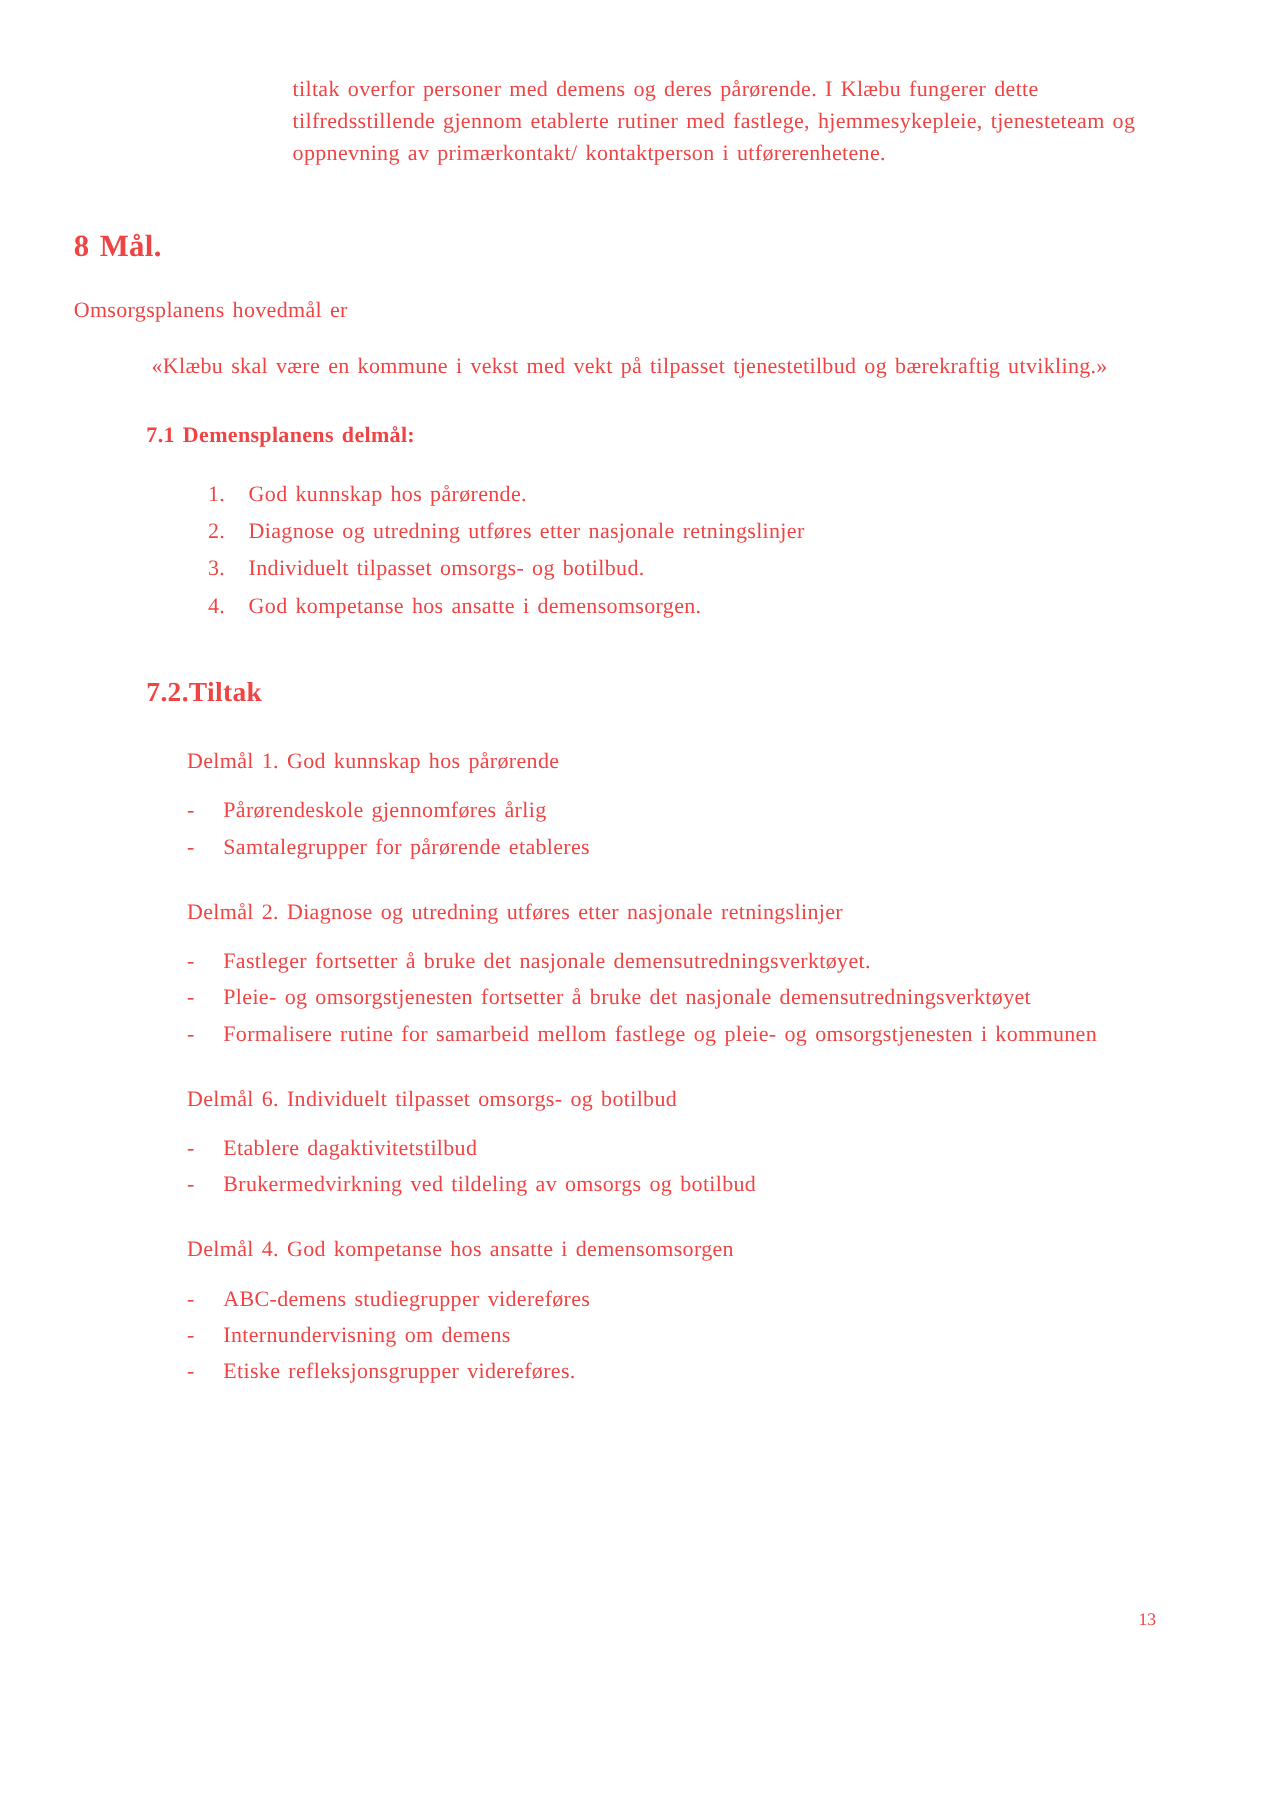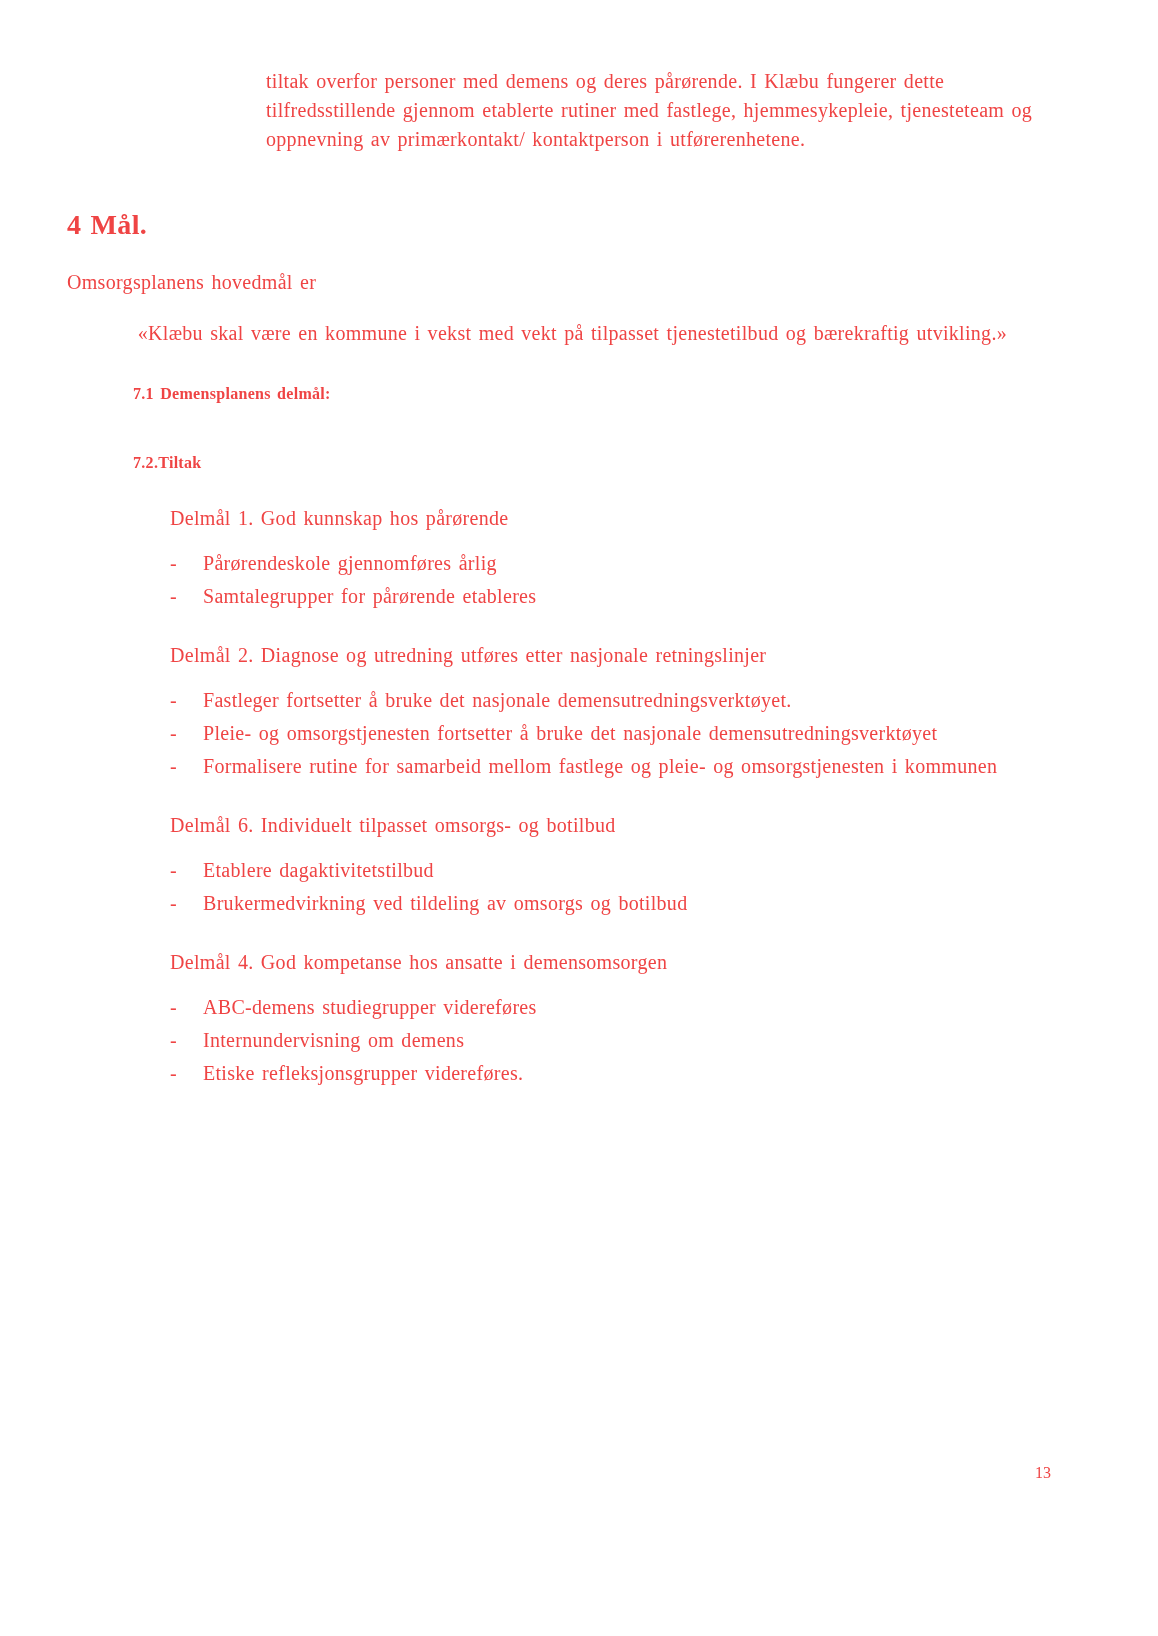--- a/index.html
+++ b/index.html
@@ -42,37 +42,37 @@
     margin-top: 26px;
   }
 
   .quote {
     margin-top: 22px;
     max-width: 940px;
     text-align: right;
   }
 
   h2.sub-heading {
-    font-size: 16px;
+    font-size: 20px;
     font-weight: bold;
     margin: 34px 0 0 66px;
     line-height: 1.45;
   }
 
   ol.goal-list {
     margin: 24px 0 0 0;
     padding-left: 145px;
   }
   ol.goal-list li {
     margin-bottom: 5px;
     padding-left: 14px;
   }
 
   h2.tiltak-heading {
-    font-size: 16px;
+    font-size: 25px;
     font-weight: bold;
     margin: 46px 0 0 66px;
     line-height: 1.45;
   }
 
   .delmaal-title {
     margin: 30px 0 0 103px;
     max-width: 880px;
   }
 
@@ -104,28 +104,34 @@
     word-spacing: 0;
   }
 </style>
 </head>
 <body>
 
 <div class="page">
 
   <p class="intro">tiltak overfor personer med demens og deres pårørende. I Klæbu fungerer dette tilfredsstillende gjennom etablerte rutiner med fastlege, hjemmesykepleie, tjenesteteam og oppnevning av primærkontakt/ kontaktperson i utførerenhetene.</p>
 
-  <h1 class="sec-heading">4 Mål.</h1>
+  <h1 class="sec-heading">8 Mål.</h1>
 
   <p class="lead">Omsorgsplanens hovedmål er</p>
 
   <p class="quote">«Klæbu skal være en kommune i vekst med vekt på tilpasset tjenestetilbud og bærekraftig utvikling.»</p>
 
   <h2 class="sub-heading"><span>7.1 Demensplanens delmål</span><span style="font-weight:bold">:</span></h2>
 
+  <ol class="goal-list">
+    <li>God kunnskap hos pårørende.</li>
+    <li>Diagnose og utredning utføres etter nasjonale retningslinjer</li>
+    <li>Individuelt tilpasset omsorgs- og botilbud.</li>
+    <li>God kompetanse hos ansatte i demensomsorgen.</li>
+  </ol>
 
   <h2 class="tiltak-heading">7.2.Tiltak</h2>
 
   <p class="delmaal-title">Delmål 1. God kunnskap hos pårørende</p>
   <ul class="dash-list">
     <li>Pårørendeskole gjennomføres årlig</li>
     <li>Samtalegrupper for pårørende etableres</li>
   </ul>
 
   <p class="delmaal-title">Delmål 2. Diagnose og utredning utføres etter nasjonale retningslinjer</p>

